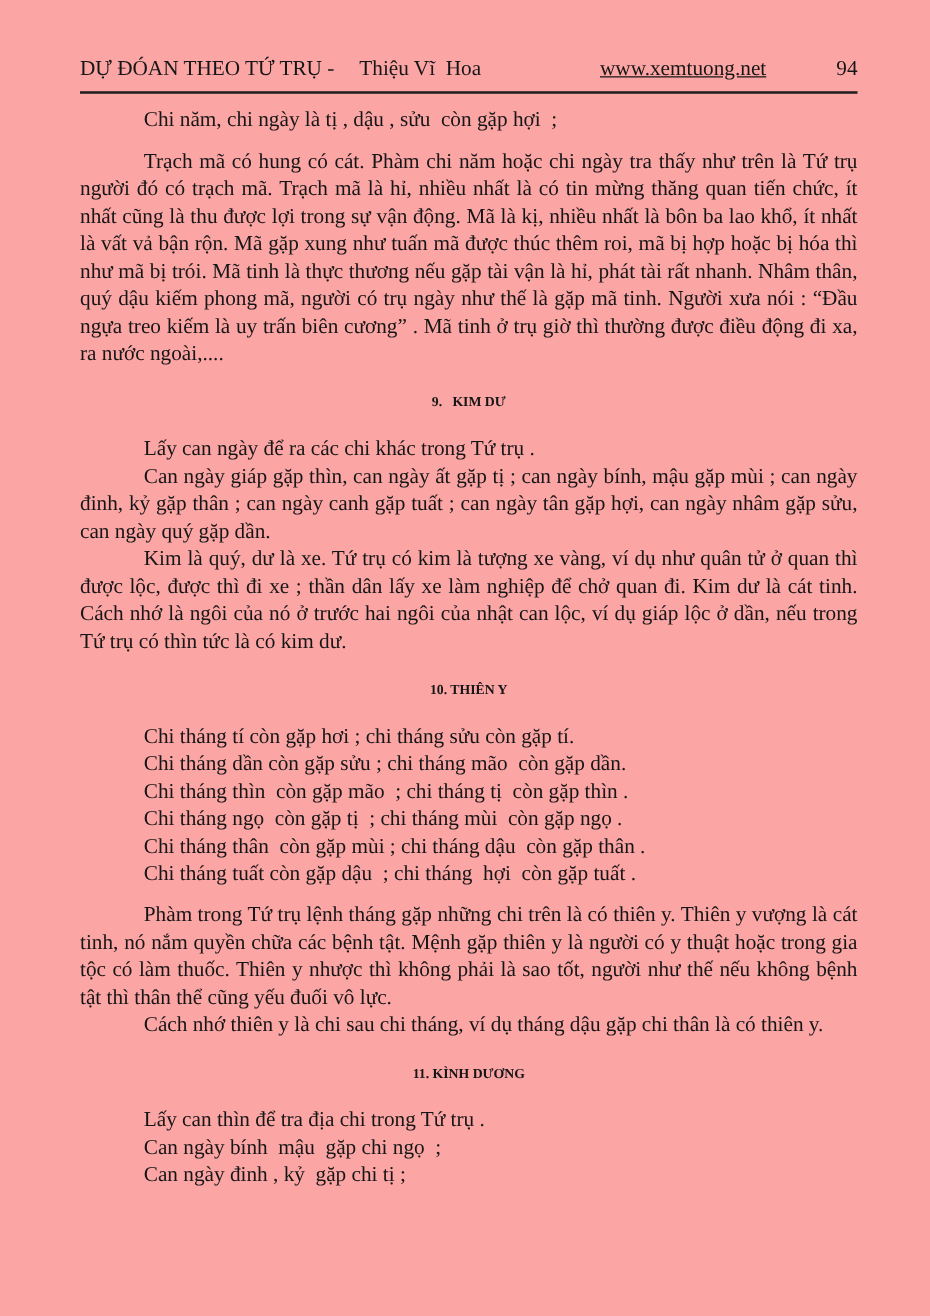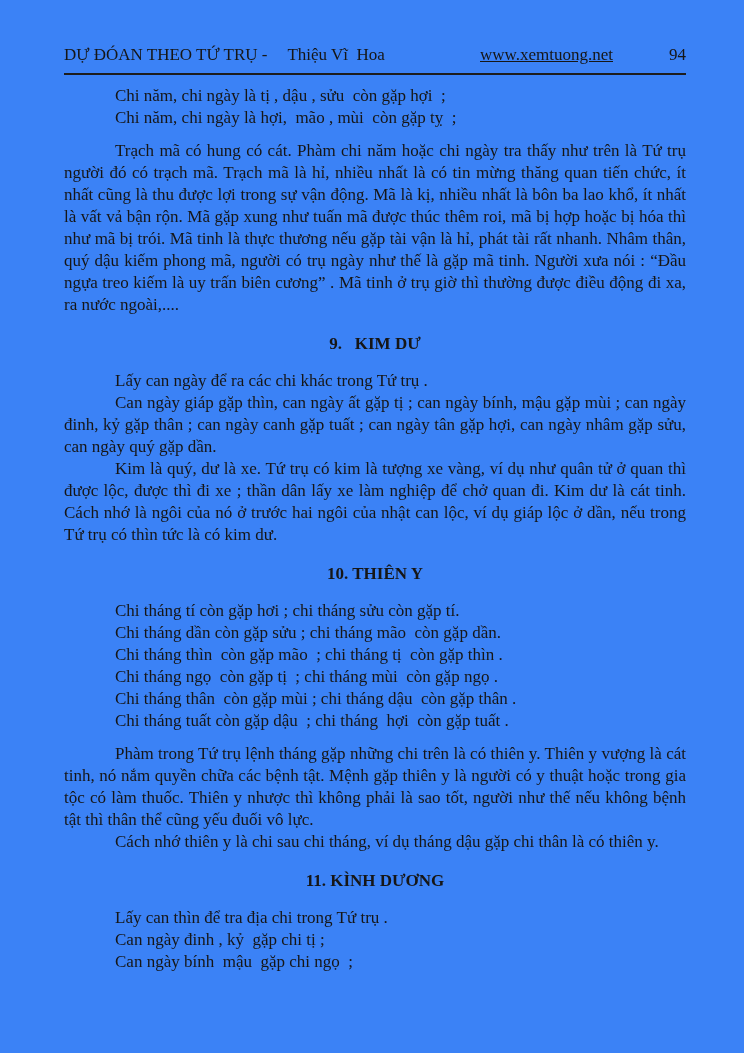--- a/index.html
+++ b/index.html
@@ -1,21 +1,21 @@
 <!DOCTYPE html>
 <html><head>
 <meta charset="utf-8">
 <style>
   html, body { margin: 0; padding: 0; background: #e8e8e8; }
   .page {
     position: relative;
     width: 744px;
     height: 1053px;
     margin: 0 auto;
-    background: #3b82f6;
+    background: #fca5a5;
     box-sizing: border-box;
     font-family: "Liberation Serif", "DejaVu Serif", serif;
     color: #161616;
     overflow: hidden;
   }
   .header {
     display: flex;
     align-items: baseline;
     margin: 44px 58px 0 64px;
     font-size: 17px;
@@ -41,21 +41,21 @@
     white-space: pre-wrap;
     font-family: Liberation Serif, serif;
   }
   .para {
     margin: 0;
     text-align: justify;
     text-indent: 51px;
   }
   .gap-top { margin-top: 11px; }
   .heading {
-    font-size: 17px;
+    font-size: 11px;
     font-weight: 700;
     text-align: center;
     margin: 17px 0 15px 0;
     white-space: pre-wrap;
   }
 </style>
 </head>
 <body>
 
 <div class="page">
@@ -66,38 +66,37 @@
     <span class="h-spacer"></span>
     <span class="h-site">www.xemtuong.net</span>
     <span class="h-num">94</span>
   </div>
 
   <div class="rule"></div>
 
   <div class="content">
 
     <div class="line">Chi năm, chi ngày là tị , dậu , sửu  còn gặp hợi  ;</div>
-    <div class="line">Chi năm, chi ngày là hợi,  mão , mùi  còn gặp tỵ  ;</div>
 
     <p class="para gap-top">Trạch mã có hung có cát. Phàm chi năm hoặc chi ngày tra thấy như trên là Tứ trụ người đó có trạch mã. Trạch mã là hỉ, nhiều nhất là có tin mừng thăng quan tiến chức, ít nhất cũng là thu được  lợi trong sự vận động. Mã là kị, nhiều nhất là bôn ba lao khổ, ít nhất là vất vả bận rộn. Mã gặp xung như tuấn mã được thúc thêm roi, mã bị hợp hoặc bị hóa thì như mã bị trói. Mã tinh là thực thương nếu gặp tài vận là hỉ, phát tài rất nhanh. Nhâm thân, quý dậu kiếm phong mã, người có trụ ngày như thế là gặp mã tinh. Người xưa nói : “Đầu ngựa treo kiếm là uy trấn biên cương” . Mã tinh ở trụ giờ thì thường được  điều động đi xa, ra nước ngoài,....</p>
 
     <h2 class="heading">9.   KIM DƯ</h2>
     <div class="line">Lấy can ngày để ra các chi khác trong Tứ trụ .</div>
     <p class="para">Can ngày giáp gặp thìn, can ngày ất gặp tị ; can ngày bính, mậu gặp mùi ; can ngày đinh, kỷ gặp thân ; can ngày canh gặp tuất ; can ngày tân gặp hợi, can ngày nhâm gặp sửu, can ngày quý gặp dần.</p>
     <p class="para">Kim là quý, dư là xe. Tứ trụ có kim là tượng  xe vàng, ví dụ như quân tử ở quan thì được lộc, được thì đi xe ; thần dân lấy xe làm nghiệp để chở quan đi. Kim dư là cát tinh. Cách nhớ là ngôi của nó ở trước hai ngôi của nhật can lộc, ví dụ giáp lộc ở dần, nếu trong Tứ trụ có thìn tức là có kim dư.</p>
 
     <h2 class="heading">10. THIÊN Y</h2>
     <div class="line">Chi tháng tí còn gặp hơi ; chi tháng sửu còn gặp tí.</div>
     <div class="line">Chi tháng dần còn gặp sửu ; chi tháng mão  còn gặp dần.</div>
     <div class="line">Chi tháng thìn  còn gặp mão  ; chi tháng tị  còn gặp thìn .</div>
     <div class="line">Chi tháng ngọ  còn gặp tị  ; chi tháng mùi  còn gặp ngọ .</div>
     <div class="line">Chi tháng thân  còn gặp mùi ; chi tháng dậu  còn gặp thân .</div>
     <div class="line">Chi tháng tuất còn gặp dậu  ; chi tháng  hợi  còn gặp tuất .</div>
     <p class="para gap-top">Phàm trong Tứ trụ lệnh tháng gặp những chi trên là có thiên y. Thiên y vượng là cát tinh, nó nắm quyền chữa các bệnh tật. Mệnh  gặp thiên y là người có y thuật hoặc trong gia tộc có làm thuốc. Thiên y nhược thì không phải là sao tốt,  người như thế nếu không bệnh tật thì thân  thể cũng yếu đuối vô lực.</p>
     <div class="line">Cách nhớ thiên y là chi sau chi tháng, ví dụ tháng dậu gặp chi thân là có thiên y.</div>
 
     <h2 class="heading">11. KÌNH DƯƠNG</h2>
     <div class="line">Lấy can thìn để tra địa chi trong Tứ trụ .</div>
+    <div class="line">Can ngày bính  mậu  gặp chi ngọ  ;</div>
     <div class="line">Can ngày đinh , kỷ  gặp chi tị ;</div>
-    <div class="line">Can ngày bính  mậu  gặp chi ngọ  ;</div>
 
   </div>
 </div>
 
 </body></html>

